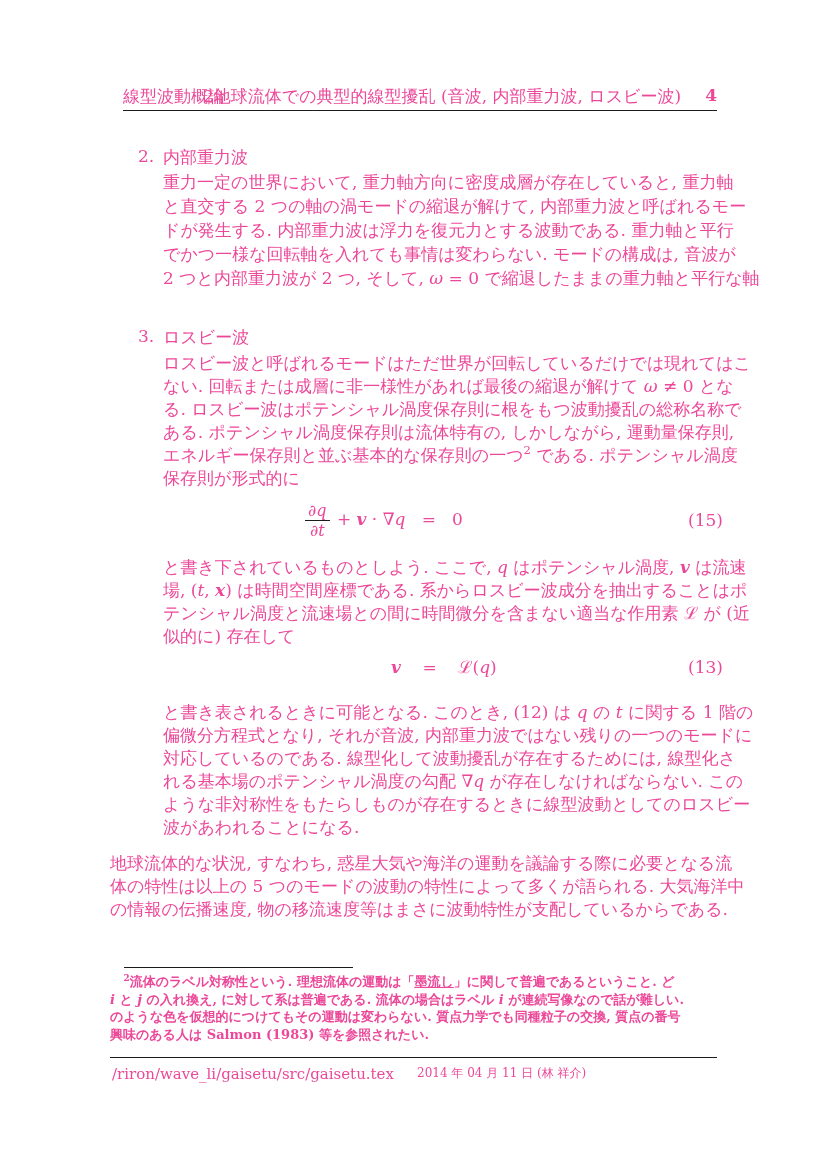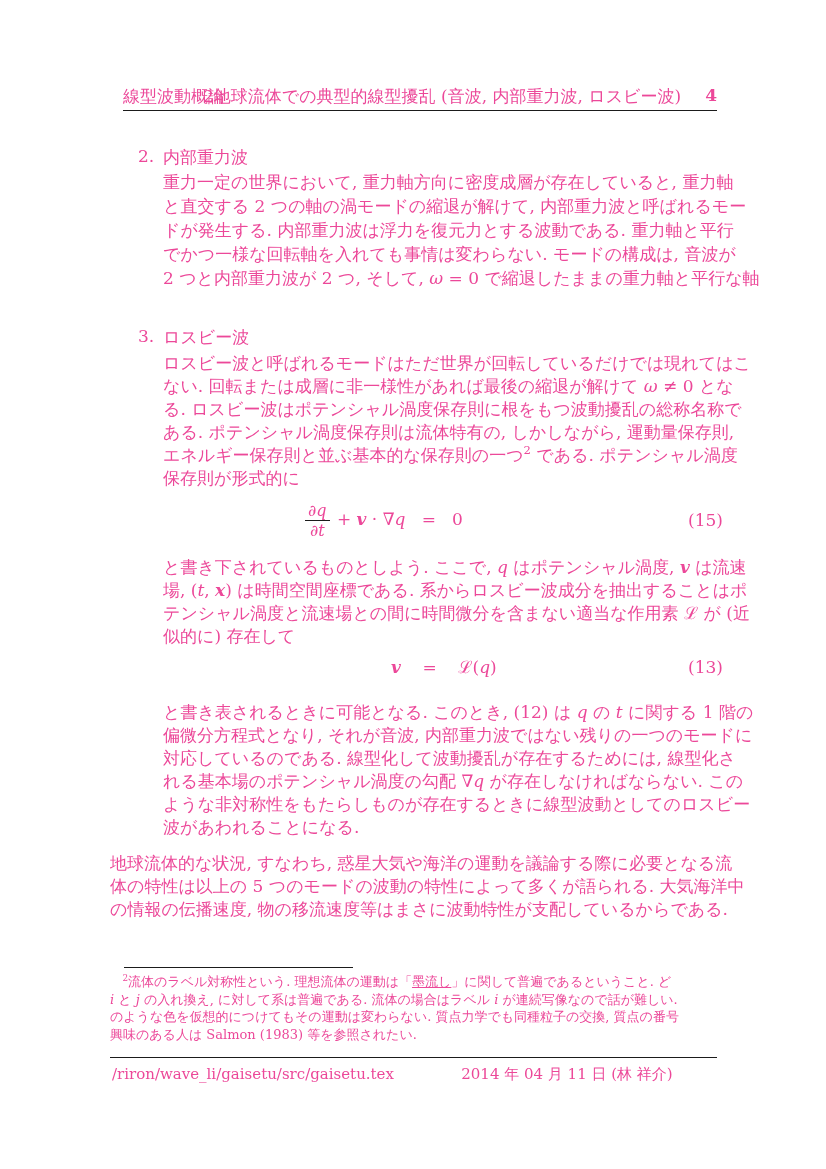--- a/index.html
+++ b/index.html
@@ -39,25 +39,25 @@
   .fden{border-top:1px solid #1b1b1b;}
   
   .seg-i{font-style:italic;}
   .seg-bi{font-style:italic;font-weight:bold;}
   .seg-b{font-weight:bold;}
   .seg-m{font-style:normal;}
   .seg-sup{font-size:0.68em;vertical-align:super;line-height:0;}
   .seg-u{text-decoration:underline;}
   
   .fn-rule{position:absolute;left:124px;top:967px;width:229px;height:1px;background:#1b1b1b;}
-  #footnote{left:110px;top:973px;width:614px;font-size:13px;line-height:17.5px;}
+  #footnote{left:110px;top:973px;width:614px;font-size:13px;line-height:17.5px;font-weight:bold;}
   
   .f-rule{position:absolute;left:110px;top:1057px;width:607px;height:1px;background:#1b1b1b;}
   #footer-left{left:112px;top:1065px;font-size:15px;}
-  #footer-right{left:417px;top:1065px;width:300px;text-align:center;font-size:15px;}
+  #footer-right{left:417px;top:1065px;width:300px;text-align:left;font-size:12px;}
 </style>
 </head>
 <body>
 
 <div class="page">
 
   <span class="abs h-left">線型波動概論</span>
   <span class="abs h-section">2地球流体での典型的線型擾乱 (音波, 内部重力波, ロスビー波)</span>
   <span class="abs h-page">4</span>
   <div class="h-rule"></div>

